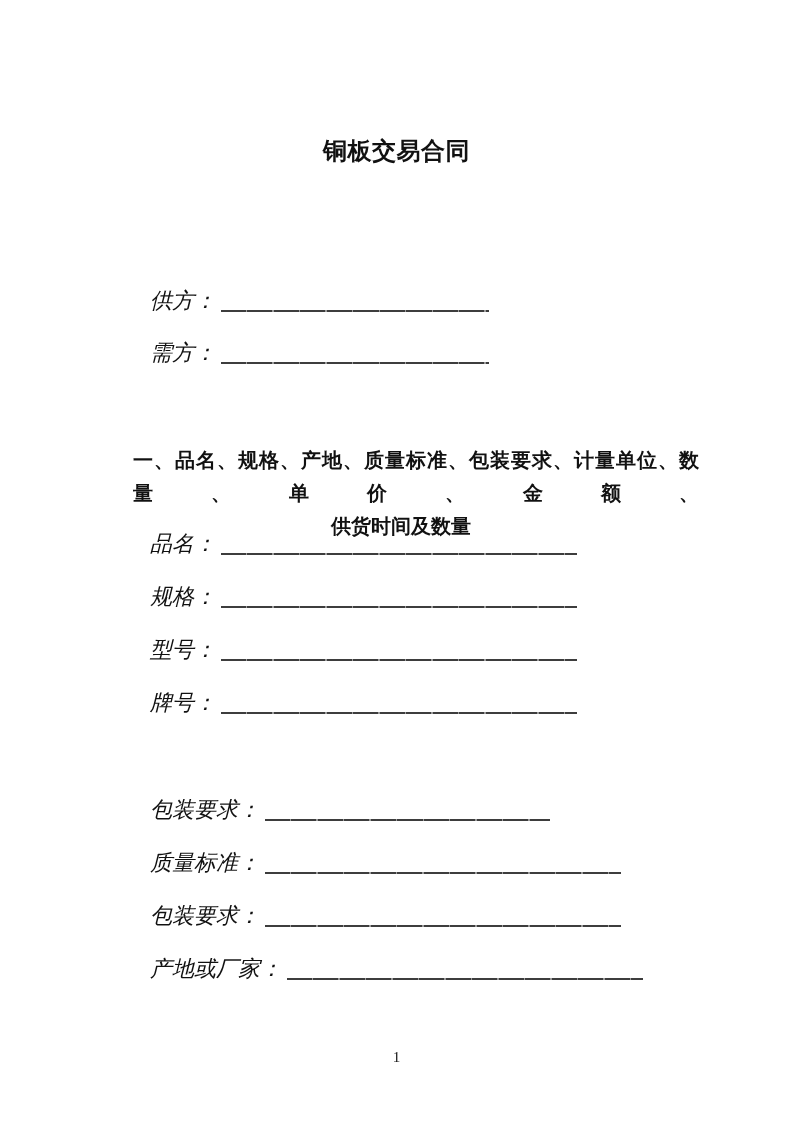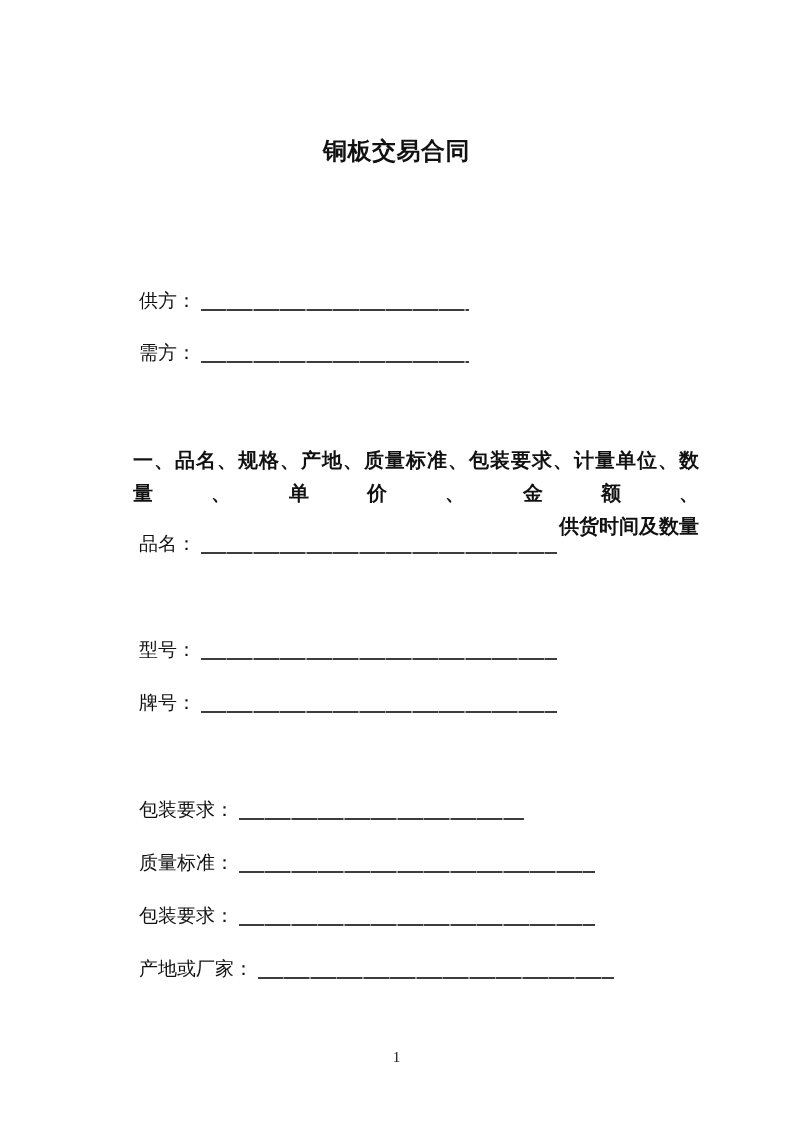--- a/index.html
+++ b/index.html
@@ -19,24 +19,25 @@
     left: 0;
     right: 0;
     text-align: center;
     font-size: 24px;
     font-weight: 700;
     line-height: 30px;
     letter-spacing: 0.5px;
   }
   .row {
     position: absolute;
-    left: 139px;
-    font-size: 19px;
+    left: 150px;
+    font-size: 22px;
     line-height: 22px;
     white-space: nowrap;
+    font-style: italic;
   }
   .blank {
     display: inline-block;
     height: 1.6px;
     background: repeating-linear-gradient(90deg, #3d3d3d 0 25px, #9a9a9a 25px 26.5px);
     position: relative;
     top: 4px;
     margin-left: 5px;
   }
   .w-party   { width: 268px; }
@@ -52,21 +53,21 @@
     font-size: 20px;
     font-weight: 700;
     line-height: 33px;
   }
   .section-heading .l1 {
     padding-left: 30px;
     text-align: justify;
     text-align-last: justify;
   }
   .section-heading .l2 {
-    text-align: right;
+    text-align: center;
   }
   .page-number {
     position: absolute;
     top: 1047px;
     left: 0;
     right: 0;
     text-align: center;
     font-family: "Liberation Serif", "DejaVu Serif", serif;
     font-size: 15px;
     line-height: 20px;
@@ -91,20 +92,23 @@
 
   <div class="section-heading">
     <div class="l1">一、品名、规格、产地、质量标准、包装要求、计量单位、数量、单价、金额、</div>
     <div class="l2">供货时间及数量</div>
   </div>
 
   <div class="row" style="top:533px">
     <span>品名：</span><span class="blank w-field"></span>
   </div>
 
+  <div class="row" style="top:586px">
+    <span>规格：</span><span class="blank w-field"></span>
+  </div>
 
   <div class="row" style="top:639px">
     <span>型号：</span><span class="blank w-field"></span>
   </div>
 
   <div class="row" style="top:692px">
     <span>牌号：</span><span class="blank w-field"></span>
   </div>
 
 

